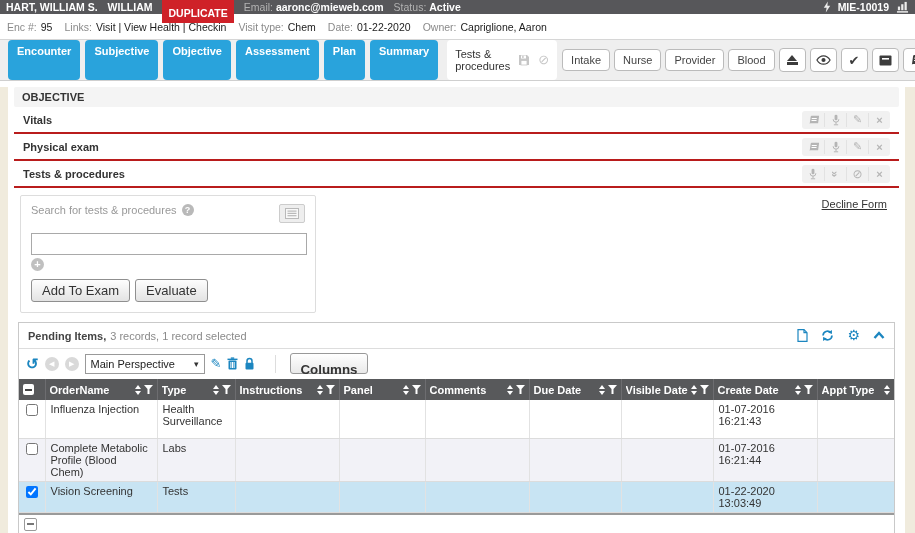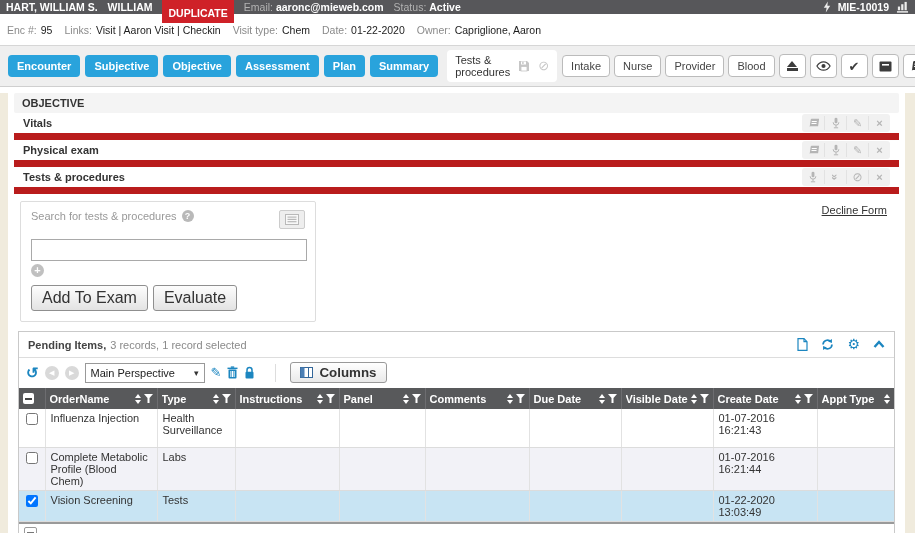--- a/index.html
+++ b/index.html
@@ -10,72 +10,72 @@
   
   .patient-bar { height:14px; background:#57575a; color:#fff; display:flex; align-items:center; padding:0 6px; gap:10px; font-size:10.5px; line-height:14px; }
   .patient-bar .pname { font-weight:bold; }
   .patient-bar .ptype { font-weight:bold; }
   .dup-badge { background:#cf2128; color:#fff; font-weight:bold; padding:16px 6px; height:13px; line-height:13px; }
   .pb-label { color:#b3b3b3; }
   .pb-val { font-weight:bold; }
   .pb-right { margin-left:auto; display:flex; align-items:center; gap:7px; font-weight:bold; }
 
   
-  .enc-bar { height:32px; background:#fff; border-bottom:1px solid #d6d6d6; display:flex; align-items:center; gap:12px; padding:0 7px; font-size:10.5px; }
+  .enc-bar { height:26px; background:#fff; border-bottom:1px solid #d6d6d6; display:flex; align-items:center; gap:12px; padding:0 7px; font-size:10.5px; }
   .enc-bar .grp { display:flex; gap:4px; }
   .lbl { color:#8a8a8a; }
   .val { color:#1c1c1c; }
 
   
-  .tab-bar { height:41px; background:#efefef; border-bottom:1px solid #cfcfcf; display:flex; align-items:center; padding:0 8px; gap:5px; }
+  .tab-bar { height:41px; background:#efefef; border-bottom:1px solid #cfcfcf; display:flex; padding:0 8px; gap:5px; }
   .tab { background:#29a3dc; color:#fff; font-weight:bold; font-size:11px; padding:5px 9px; border-radius:4px; cursor:pointer; white-space:nowrap; }
   .current-pill { background:#fff; border-radius:4px; padding:4px 8px; display:flex; align-items:center; gap:8px; color:#333; margin-left:4px; }
   .tab-right { margin-left:auto; display:flex; align-items:center; gap:4px; }
   .stage-btn { background:#fff; border:1px solid #bbb; border-radius:4px; color:#444; padding:4px 8px; font-size:11px; cursor:pointer; }
   .icon-btn { background:#fff; border:1px solid #bbb; border-radius:4px; width:27px; height:24px; display:flex; align-items:center; justify-content:center; color:#3c3c3c; cursor:pointer; font-size:13px; }
 
   
   .page { background:#f0ebdd; height:462px; padding:0 10px 0 8px; }
   .content { background:#fff; height:100%; padding:0 6px; position:relative; }
 
   .objective-bar { margin-top:6px; background:#f4f4f4; border-radius:2px; padding:4px 8px; font-weight:bold; color:#333; }
-  .section-row { height:27px; border-bottom:7px solid #b91c1c; display:flex; align-items:center; padding:0 9px; }
+  .section-row { height:27px; border-bottom:2px solid #b91c1c; display:flex; align-items:center; padding:0 9px; }
   .section-title { font-weight:bold; color:#333; }
   .icon-group { margin-left:auto; background:#f1f1f1; border-radius:3px; display:flex; align-items:center; padding:2px 0; }
   .icon-cell { width:22px; height:14px; display:flex; align-items:center; justify-content:center; color:#b5b5b5; font-size:11px; border-left:1px solid #e2e2e2; cursor:pointer; }
   .icon-cell:first-child { border-left:none; }
 
   
   .tp-body { position:relative; padding:7px 2px 0 2px; }
   .search-panel { width:296px; border:1px solid #ddd; border-radius:2px; padding:8px 10px 10px 10px; margin-left:4px; }
   .sp-label-row { display:flex; align-items:flex-start; gap:5px; color:#999; }
   .help-circle { width:12px; height:12px; border-radius:50%; background:#b9b9b9; color:#fff; font-size:9px; font-weight:bold; display:inline-flex; align-items:center; justify-content:center; }
   .sp-listbtn { margin-left:auto; width:26px; height:19px; background:#eee; border:1px solid #ccc; border-radius:2px; display:flex; align-items:center; justify-content:center; cursor:pointer; }
   .sp-textarea { margin-top:10px; width:276px; height:22px; border:1px solid #a9a9a9; resize:none; font-family:"Liberation Sans",sans-serif; font-size:11px; display:block; }
   .plus-circle { margin-top:3px; width:13px; height:13px; border-radius:50%; background:#c0c0c0; color:#fff; font-size:11px; font-weight:bold; line-height:12px; text-align:center; cursor:pointer; }
   .sp-buttons { margin-top:8px; display:flex; gap:5px; }
-  .btn { font-family:"Liberation Sans",sans-serif; font-size:16px; color:#333; padding:3px 10px; border:1px solid #8f8f8f; border-radius:3px; background:linear-gradient(#fdfdfd,#e3e3e3); cursor:pointer; white-space:nowrap; }
+  .btn { font-family:"Liberation Sans",sans-serif; font-size:13px; color:#333; padding:3px 10px; border:1px solid #8f8f8f; border-radius:3px; background:linear-gradient(#fdfdfd,#e3e3e3); cursor:pointer; white-space:nowrap; }
   .decline-link { position:absolute; top:10px; right:12px; color:#333; text-decoration:underline; cursor:pointer; }
 
   
   .pending-panel { margin:9px 2px 0 2px; border:1px solid #c9c9c9; background:#fff; }
   .pp-header { display:flex; align-items:center; padding:6px 9px; border-bottom:1px solid #ddd; }
   .pp-title { font-weight:bold; color:#444; }
   .pp-sub { color:#8a8a8a; margin-left:4px; }
   .pp-hicons { margin-left:auto; display:flex; align-items:center; gap:13px; color:#1c86c0; }
   .pp-hicons > * { cursor:pointer; }
 
   .pp-toolbar { display:flex; align-items:center; gap:6px; padding:4px 7px 5px 7px; }
   .undo-ic { color:#1c86c0; font-size:15px; font-weight:bold; cursor:pointer; line-height:14px; }
   .nav-circle { width:14px; height:14px; border-radius:50%; background:#d9d9d9; color:#fff; font-size:7px; display:flex; align-items:center; justify-content:center; cursor:pointer; }
   .persp-select { width:120px; height:20px; border:1px solid #999; background:#fff; display:flex; align-items:center; padding:0 5px; gap:4px; cursor:pointer; }
   .persp-select .txt { flex:1; color:#222; }
   .blue-ic { color:#1c86c0; font-size:13px; cursor:pointer; line-height:13px; }
   .tb-divider { width:1px; height:18px; background:#ddd; margin:0 8px 0 14px; }
-  .columns-btn { display:flex; align-items:center; gap:6px; padding:2px 9px; border:1px solid #999; border-radius:3px; background:linear-gradient(#fff,#e9e9e9); font-weight:bold; color:#333; cursor:pointer; height:21px; }
+  .columns-btn { display:flex; align-items:center; gap:6px; padding:2px 9px; border:1px solid #999; border-radius:3px; background:linear-gradient(#fff,#e9e9e9); font-weight:bold; color:#333; cursor:pointer; height:21px;flex-direction:column; }
 
   
   table.grid { width:100%; border-collapse:collapse; table-layout:fixed; font-size:11px; }
   .grid th { background:#58595b; color:#fff; font-weight:bold; text-align:left; padding:3px 4px; border-right:1px solid #6d6d70; height:21px; }
   .hcell { display:flex; align-items:center; gap:3px; }
   .hcell .htxt { overflow:hidden; white-space:nowrap; }
   .sort { margin-left:auto; display:inline-flex; flex-direction:column; gap:2px; cursor:pointer; }
   .sort i { display:block; width:0; height:0; border-left:3.5px solid transparent; border-right:3.5px solid transparent; }
   .sort .up { border-bottom:4px solid #fff; }
   .sort .dn { border-top:4px solid #fff; }
@@ -136,21 +136,21 @@
     </span>
   </header>
 
   <div class="enc-bar">
     <span class="grp">
       <span class="lbl">Enc #:</span>
       <span class="val">95</span>
     </span>
     <span class="grp">
       <span class="lbl">Links:</span>
-      <span class="val">Visit | Aaron Visit | Checkin</span>
+      <span class="val">Visit | View Health | Checkin</span>
     </span>
     <span class="grp">
       <span class="lbl">Visit type:</span>
       <span class="val">Chem</span>
     </span>
     <span class="grp">
       <span class="lbl">Date:</span>
       <span class="val">01-22-2020</span>
     </span>
     <span class="grp">

